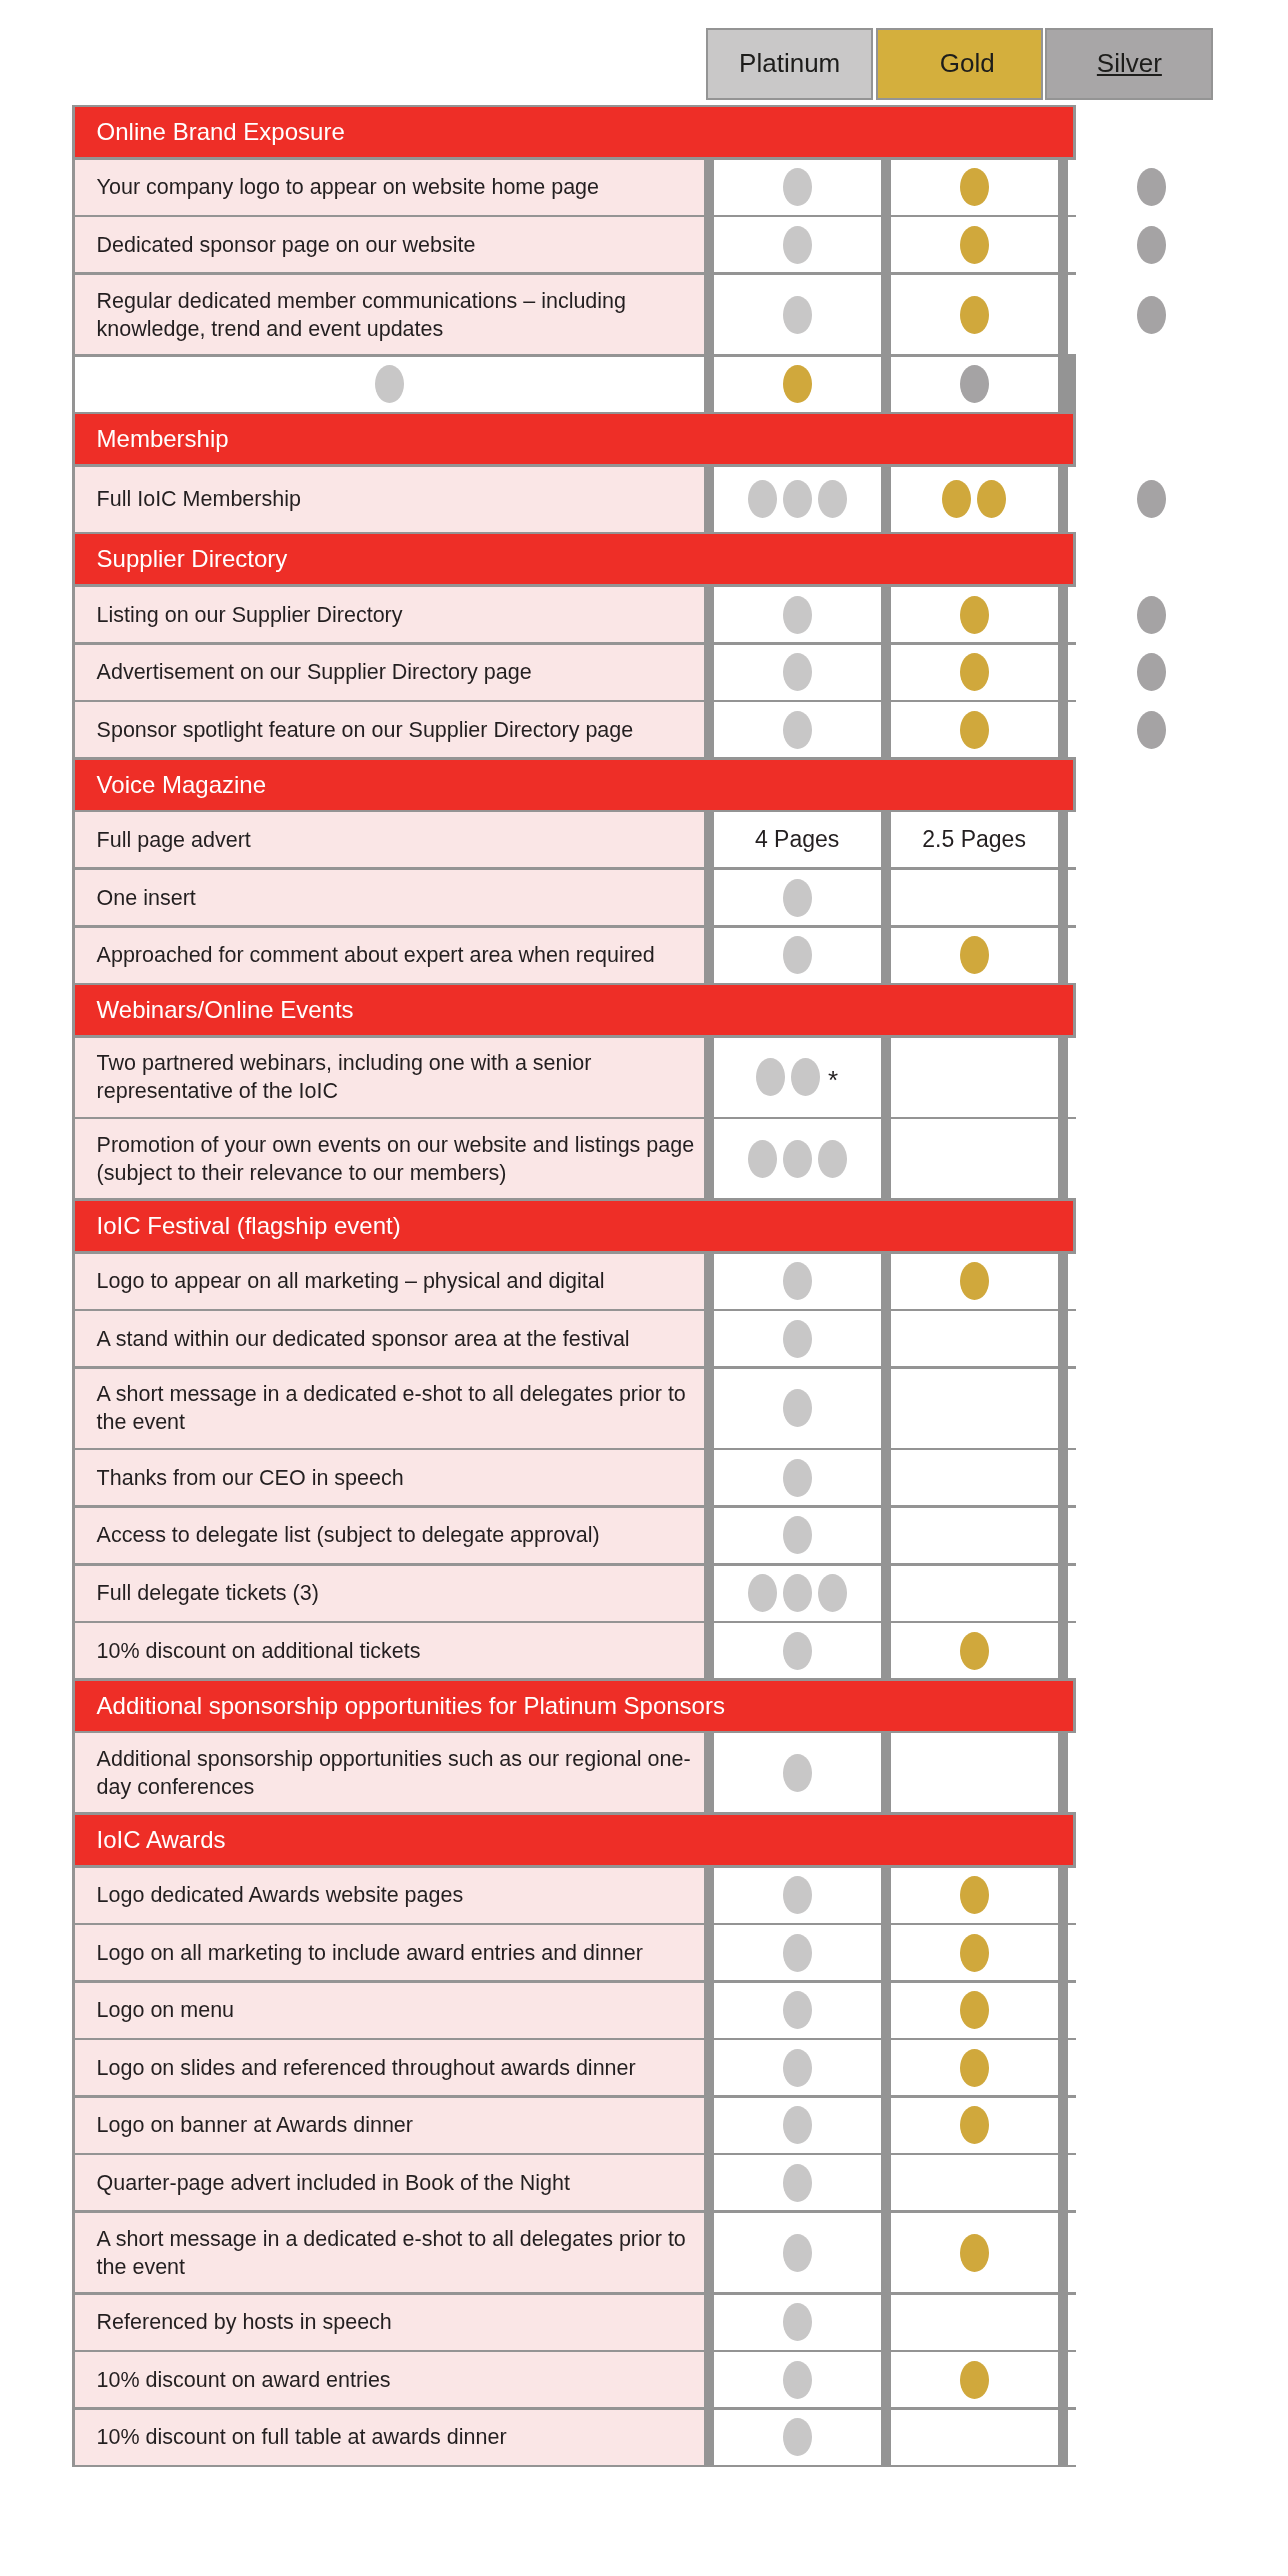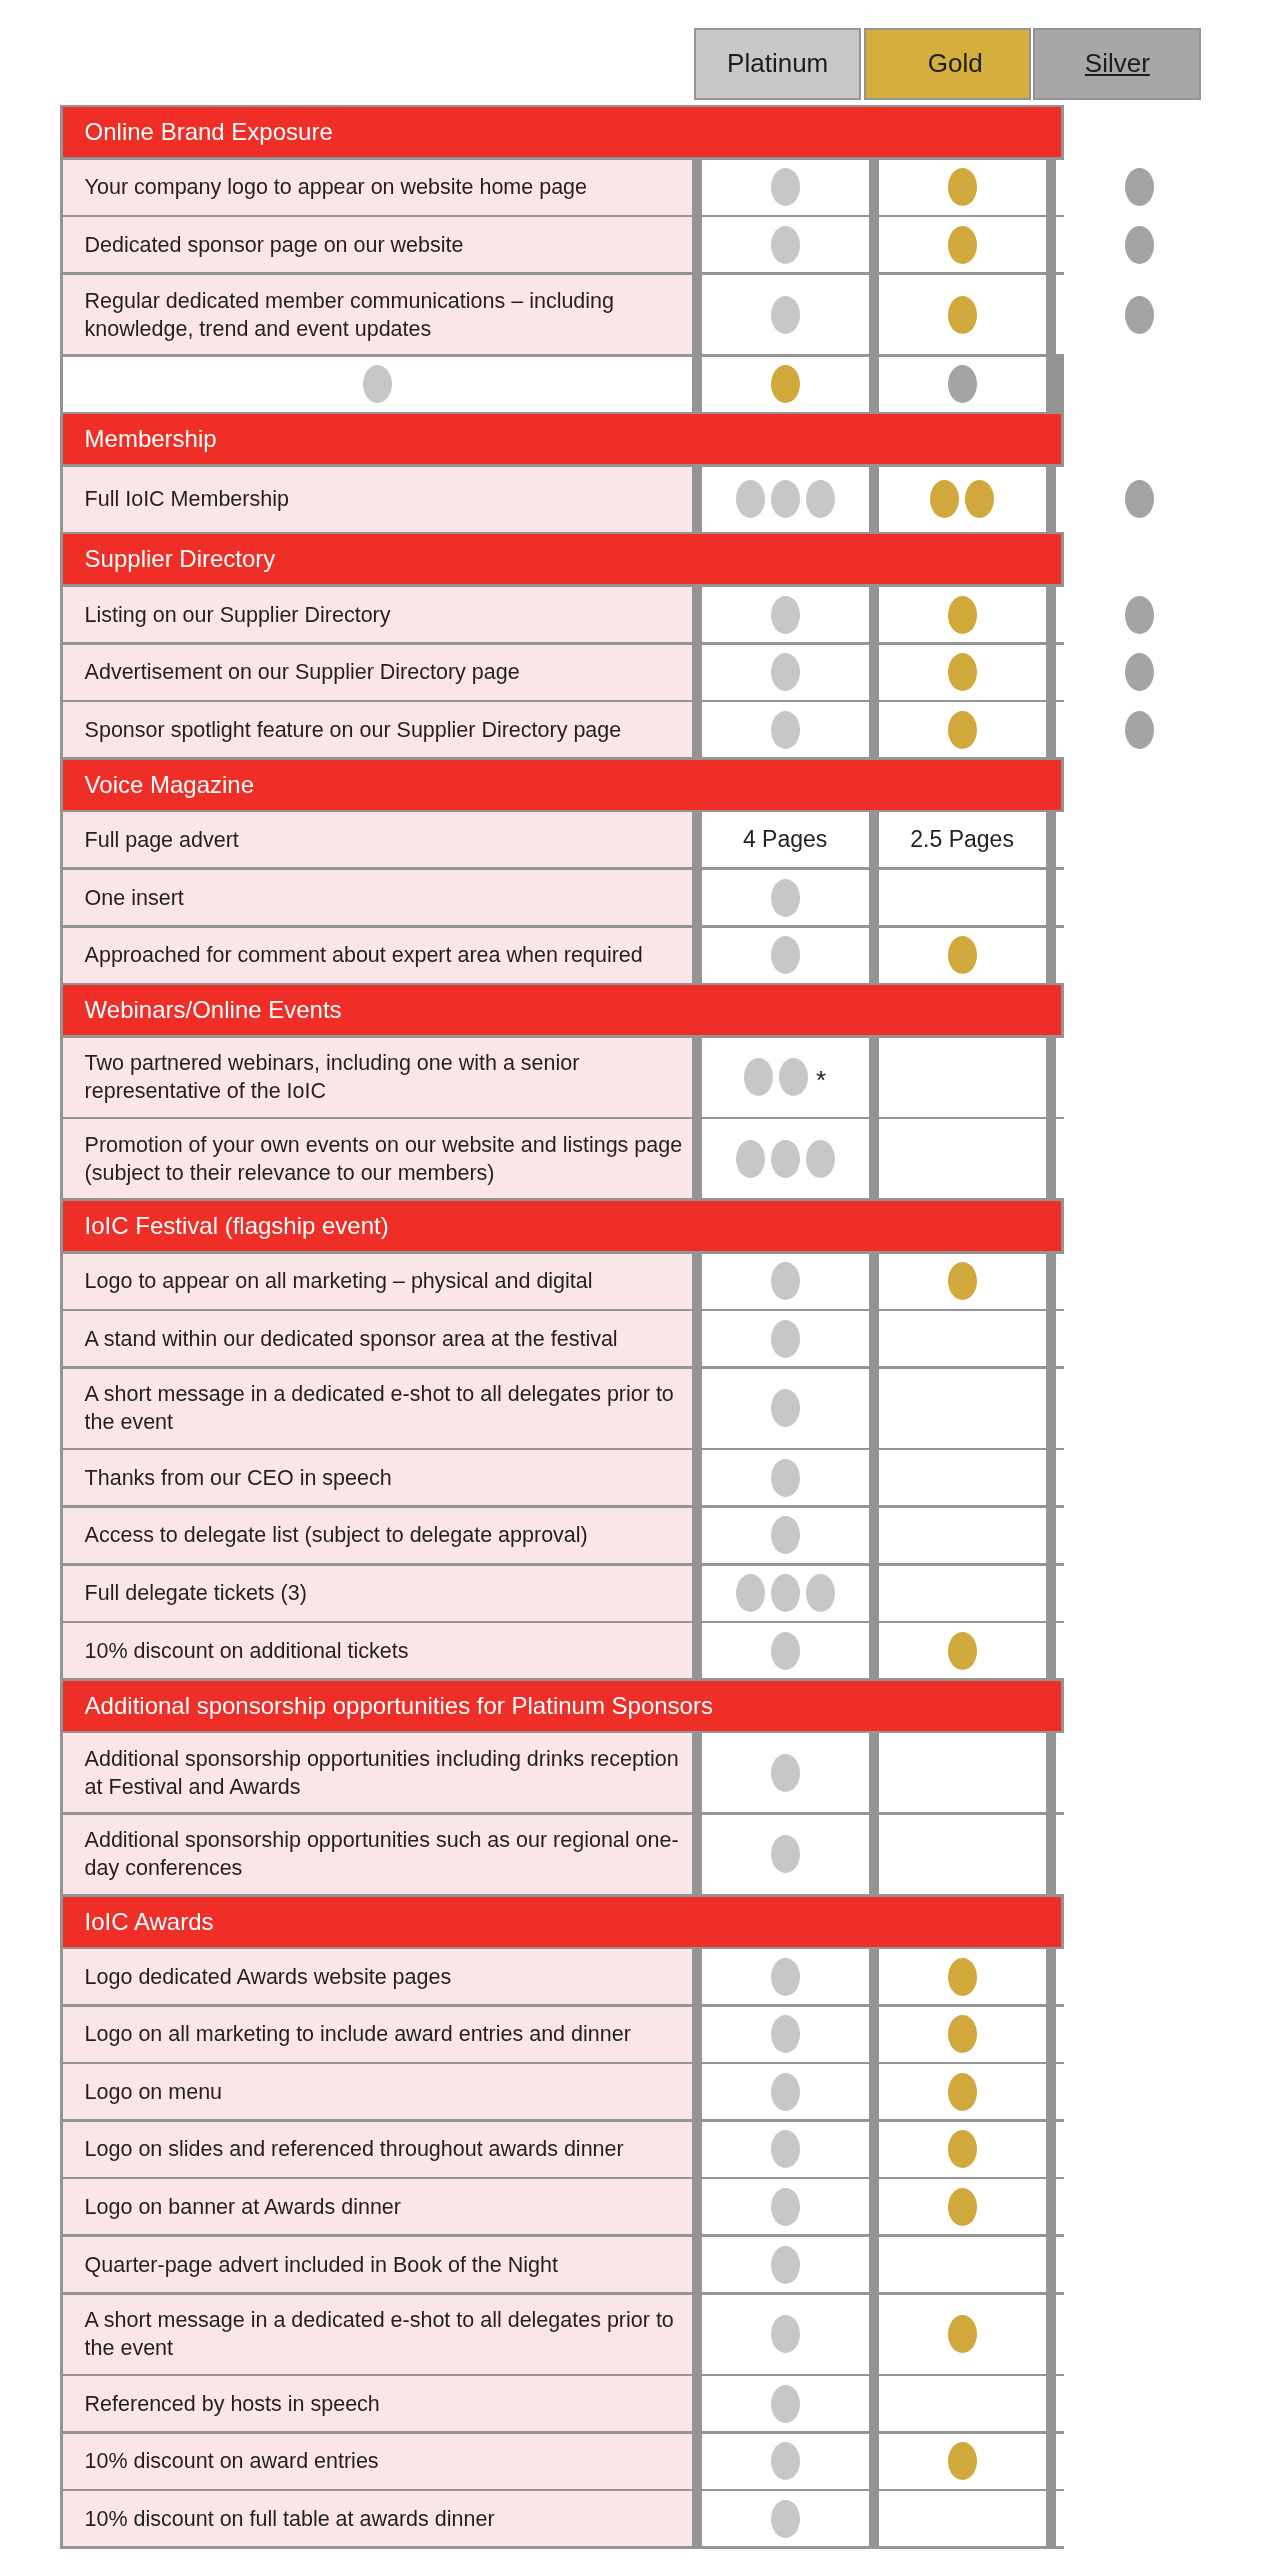--- a/index.html
+++ b/index.html
@@ -1,21 +1,21 @@
 <!DOCTYPE html>
 <html style="font-size:13.7px"><head>
 <meta charset="utf-8">
 <style>
   html,body{margin:0;padding:0;}
   body{
     width:1288px;height:2576px;background:#ffffff;
     font-family:"Liberation Sans", sans-serif;color:#231f20;
     position:relative;overflow:hidden;
   }
-  .wrap{position:absolute;top:27.5px;left:60px;width:1004px;}
+  .wrap{position:absolute;top:27.5px;left:72px;width:1004px;}
   .cols-header{
     display:grid;grid-template-columns:629px 167px 167px 168px;
     column-gap:2.6px;margin:0 2.6px 5.2px 2.6px;
   }
   .colhead{
     height:72px;border:2.6px solid #949494;box-sizing:border-box;
     display:flex;align-items:center;justify-content:center;
     font-size:26px;color:#1d1d1b;
   }
   .grid{
@@ -404,32 +404,20 @@
             <span class="dot" style="background: rgb(208, 168, 60);"></span>
           </span>
         </div>
         <div class="cell value"></div>
       </div>
       <div class="band">
         <span>Additional sponsorship opportunities for Platinum Sponsors</span>
       </div>
       <div class="row tall">
         <div class="cell label">
-          <span>Additional sponsorship opportunities  including drinks reception at Festival and Awards</span>
-        </div>
-        <div class="cell value">
-          <span class="dots">
-            <span class="dot" style="background: rgb(200, 199, 199);"></span>
-          </span>
-        </div>
-        <div class="cell value"></div>
-        <div class="cell value"></div>
-      </div>
-      <div class="row tall">
-        <div class="cell label">
           <span>Additional sponsorship opportunities such as our regional one-day conferences</span>
         </div>
         <div class="cell value">
           <span class="dots">
             <span class="dot" style="background: rgb(200, 199, 199);"></span>
           </span>
         </div>
         <div class="cell value"></div>
         <div class="cell value"></div>
       </div>

